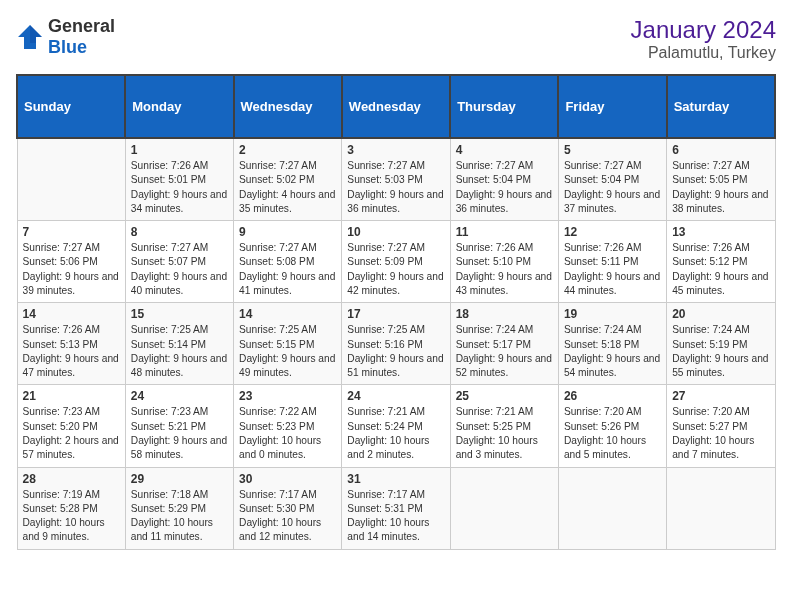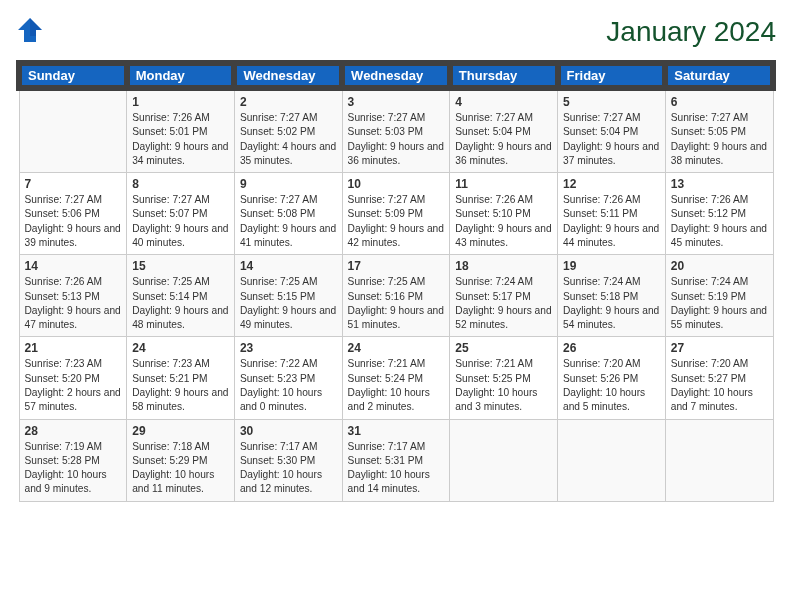--- a/index.html
+++ b/index.html
@@ -22,41 +22,41 @@
       gap: 4px;
     }
     .logo-icon {
       width: 28px;
       height: 28px;
     }
     .title-block {
       text-align: right;
     }
     .month-title {
-      font-size: 28px;
+      font-size: 24px;
       font-weight: normal;
-      color: #14532d;
+      color: #4c1d95;
     }
     .location-title {
       font-size: 16px;
       color: #555;
     }
     table {
       width: 100%;
       border-collapse: collapse;
       table-layout: fixed;
     }
     thead tr th {
       background-color: #1565c0;
       color: #fff;
       text-align: left;
-      padding: 2px 6px;
+      padding: 23px 6px;
       font-size: 13px;
       font-weight: bold;
-      border: 6px solid #404040;
+      border: 2px solid #404040;
     }
     tbody tr td {
       border: 1px solid #ccc;
       vertical-align: top;
       padding: 4px 5px;
       font-size: 10.5px;
       color: #333;
       height: 80px;
     }
     tbody tr:nth-child(odd) td {
@@ -81,23 +81,28 @@
   </style>
 </head>
 <body>
 
 <div class="header">
   <div class="logo">
     <svg class="logo-icon" viewBox="0 0 28 28">
       <polygon points="14,2 26,14 20,14 20,26 8,26 8,14 2,14" fill="#1565c0"></polygon>
       <polygon points="14,2 26,14 20,14 20,20 14,20" fill="#0d47a1" opacity="0.4"></polygon>
     </svg>
+    <div>
+      <span style="font-size:18px;font-weight:bold;color:#333;">General</span><br>
+      <span style="font-size:18px;font-weight:bold;color:#1565c0;">Blue</span>
+    </div>
   </div>
   <div class="title-block">
     <div class="month-title">January 2024</div>
+    <div class="location-title">Palamutlu, Turkey</div>
   </div>
 </div>
 
 <table>
   <thead>
     <tr>
       <th>Sunday</th>
       <th>Monday</th>
       <th>Wednesday</th>
       <th>Wednesday</th>

